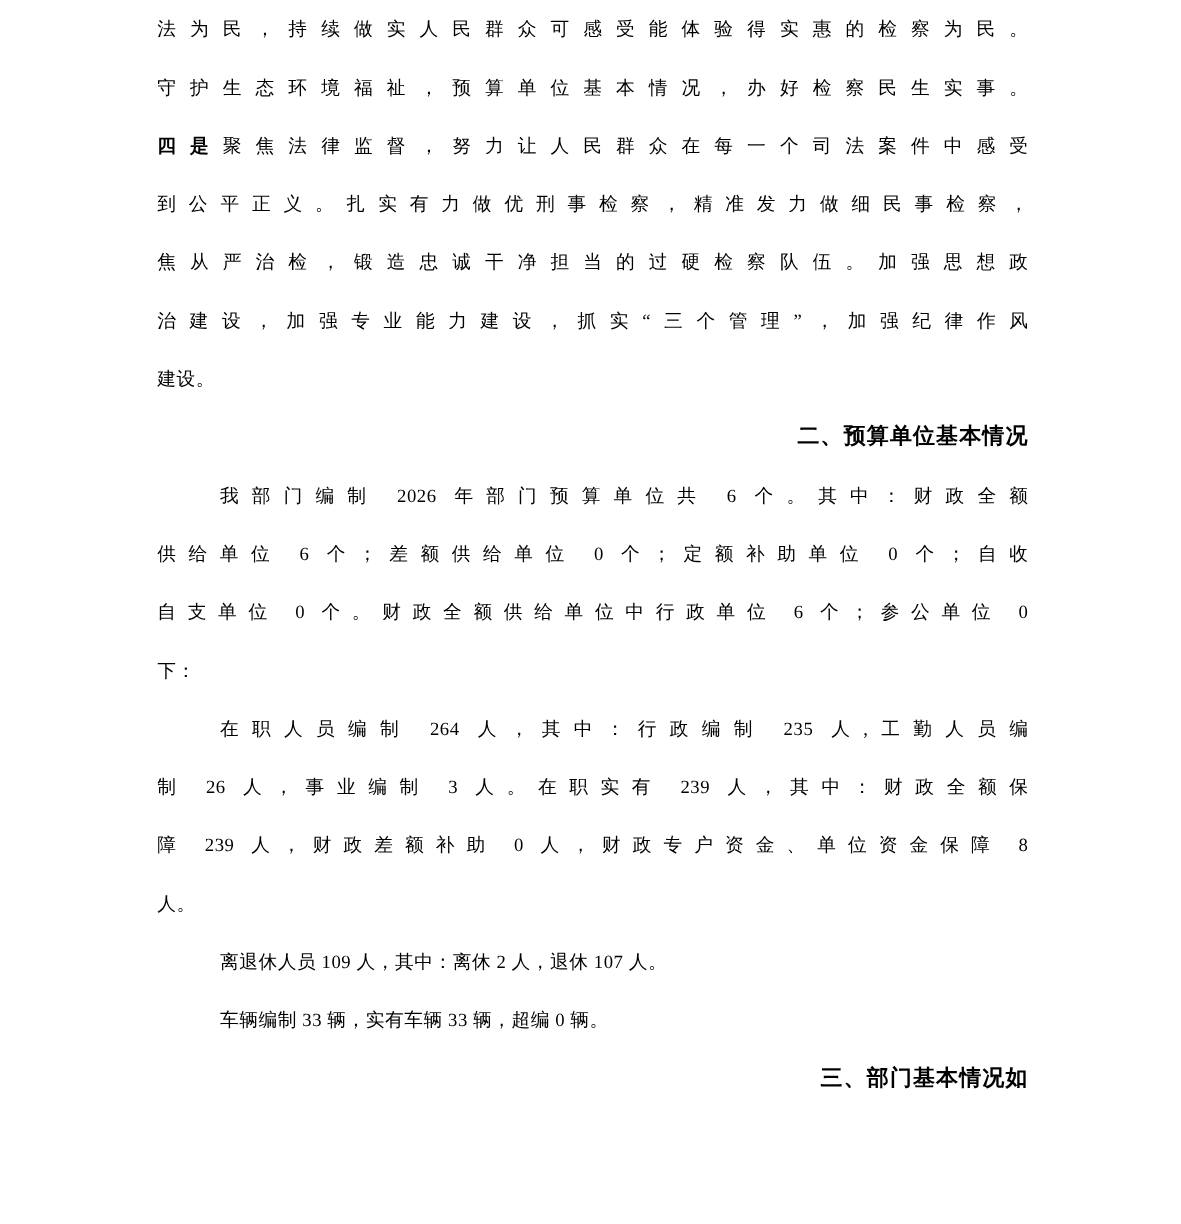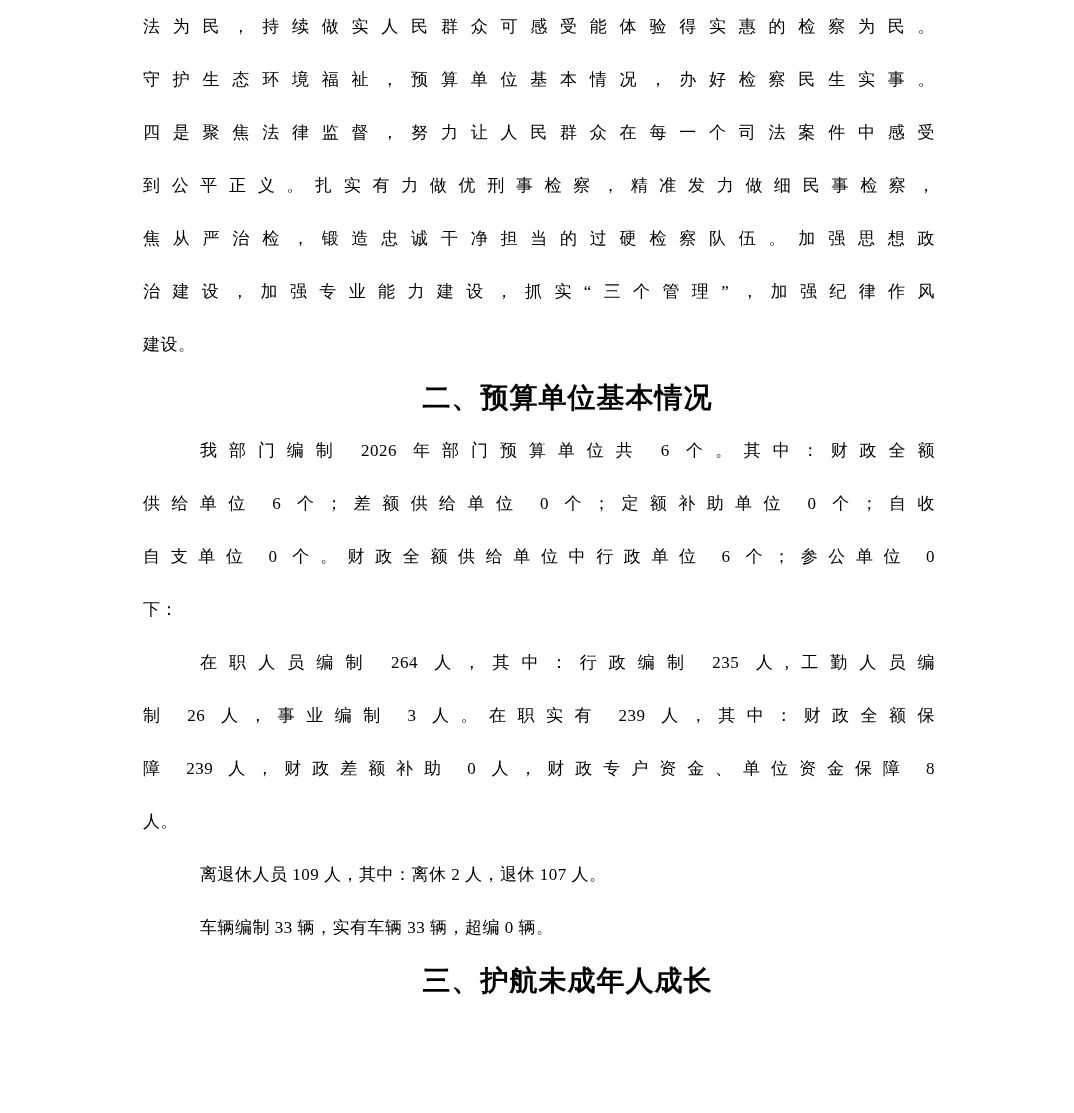--- a/index.html
+++ b/index.html
@@ -29,26 +29,26 @@
   .line.just {
     text-align: justify;
     text-align-last: justify;
   }
   .line.indent1 {
     padding-left: 57px;
   }
   .line.heading {
     font-family: "Liberation Sans", "DejaVu Sans", sans-serif;
     font-weight: 700;
-    font-size: 28px;
+    font-size: 20px;
     letter-spacing: 1px;
-    text-align: center;
+    text-align: right;
   }
   .seg { font-weight: normal; }
-  .seg.b { font-weight: 400; }
+  .seg.b { font-weight: 700; }
 </style>
 </head>
 <body>
 
 <div class="page">
   <div id="doc-body">
       <div class="line just"><span class="seg">法为民，持续做实人民群众可感受能体验得实惠的检察为民。</span></div>
       <div class="line just"><span class="seg">守护生态环境福祉，预算单位基本情况，办好检察民生实事。</span></div>
       <div class="line just"><span class="seg b">四是</span><span class="seg">聚焦法律监督，努力让人民群众在每一个司法案件中感受</span></div>
       <div class="line just"><span class="seg">到公平正义。扎实有力做优刑事检察，精准发力做细民事检察，</span></div>
@@ -59,15 +59,15 @@
       <div class="line just indent1"><span class="seg">我部门编制 2026 年部门预算单位共 6 个。其中：财政全额</span></div>
       <div class="line just"><span class="seg">供给单位 6 个；差额供给单位 0 个；定额补助单位 0 个；自收</span></div>
       <div class="line just"><span class="seg">自支单位 0 个。财政全额供给单位中行政单位 6 个；参公单位 0</span></div>
       <div class="line"><span class="seg">下：</span></div>
       <div class="line just indent1"><span class="seg">在职人员编制 264 人，其中：行政编制 235 人,工勤人员编</span></div>
       <div class="line just"><span class="seg">制 26 人，事业编制 3 人。在职实有 239 人，其中：财政全额保</span></div>
       <div class="line just"><span class="seg">障 239 人，财政差额补助 0 人，财政专户资金、单位资金保障 8</span></div>
       <div class="line"><span class="seg">人。</span></div>
       <div class="line indent1"><span class="seg">离退休人员 109 人，其中：离休 2 人，退休 107 人。</span></div>
       <div class="line indent1"><span class="seg">车辆编制 33 辆，实有车辆 33 辆，超编 0 辆。</span></div>
-      <div class="line heading indent1">三、护航未成年人成长</div>
+      <div class="line heading indent1">三、部门基本情况如</div>
     </div>
 </div>
 
 </body></html>

